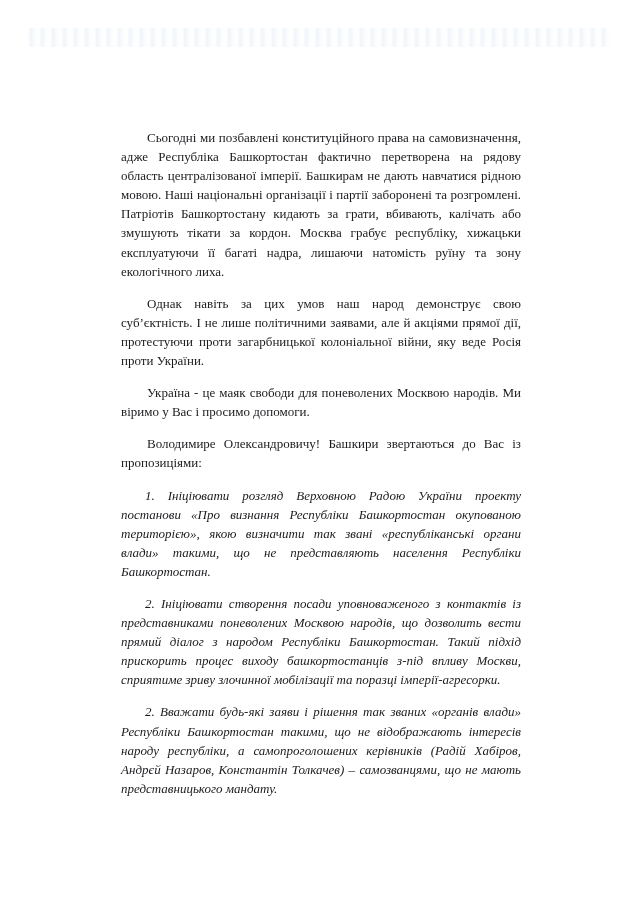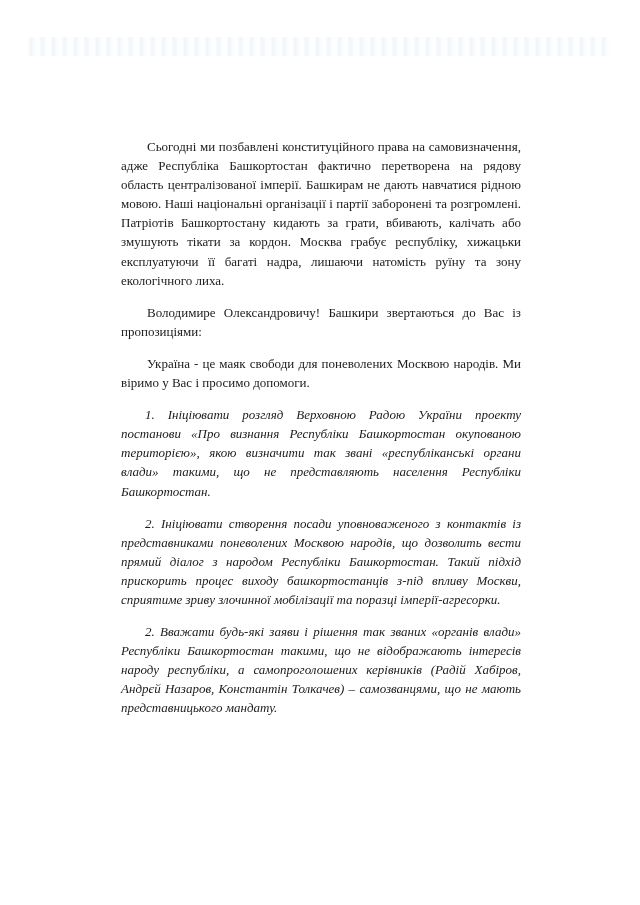--- a/index.html
+++ b/index.html
@@ -9,21 +9,21 @@
     background: #ffffff;
   }
   body {
     font-family: "Liberation Serif", "DejaVu Serif", serif;
     -webkit-font-smoothing: antialiased;
   }
   .page {
     position: relative;
     width: 640px;
     height: 870px;
-    margin: 13px auto;
+    margin: 4px auto;
     background: #ffffff;
     overflow: hidden;
     box-sizing: border-box;
     border-radius: 11px;
   }
 
   
   .letterhead {
     position: absolute;
     left: 28px;
@@ -103,22 +103,23 @@
 
 <div class="page">
 
   <div class="letterhead">
     <div class="letterhead-smudge"></div>
     <div class="letterhead-text"></div>
   </div>
 
   <div class="body-column" id="body-column">
       <p class="para">Сьогодні ми позбавлені конституційного права на самовизначення, адже Республіка Башкортостан фактично перетворена на рядову область централізованої імперії. Башкирам не дають навчатися рідною мовою. Наші національні організації і партії заборонені та розгромлені. Патріотів Башкортостану кидають за грати, вбивають, калічать або змушують тікати за кордон. Москва грабує республіку, хижацьки експлуатуючи її багаті надра, лишаючи натомість руїну та зону екологічного лиха.</p>
+      <p class="para">Однак навіть за цих умов наш народ демонструє свою суб’єктність. І не лише політичними заявами, але й акціями прямої дії, протестуючи проти загарбницької колоніальної війни, яку веде Росія проти України.</p>
+      <p class="para">Україна - це маяк свободи для поневолених Москвою народів. Ми віримо у Вас і просимо допомоги.</p>
       <p class="para">Володимире Олександровичу! Башкири звертаються до Вас із пропозиціями:</p>
-      <p class="para">Україна - це маяк свободи для поневолених Москвою народів. Ми віримо у Вас і просимо допомоги.</p>
       <p class="para clause">1. Ініціювати розгляд Верховною Радою України проекту постанови «Про визнання Республіки Башкортостан окупованою територією», якою визначити так звані «республіканські органи влади» такими, що не представляють населення Республіки Башкортостан.</p>
       <p class="para clause">2. Ініціювати створення посади уповноваженого з контактів із представниками поневолених Москвою народів, що дозволить вести прямий діалог з народом Республіки Башкортостан. Такий підхід прискорить процес виходу башкортостанців з-під впливу Москви, сприятиме зриву злочинної мобілізації та поразці імперії-агресорки.</p>
       <p class="para clause">2. Вважати будь-які заяви і рішення так званих «органів влади» Республіки Башкортостан такими, що не відображають інтересів народу республіки, а самопроголошених керівників (Радій Хабіров, Андрєй Назаров, Константін Толкачев) – самозванцями, що не мають представницького мандату.</p>
     </div>
 
   <div class="spacer-bottom"></div>
 
 </div>
 
 </body></html>

